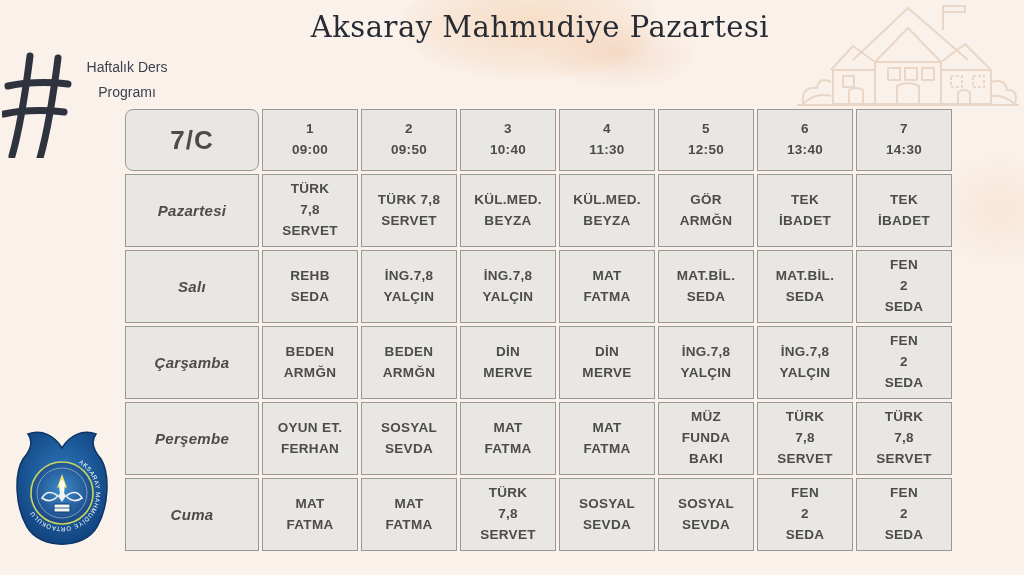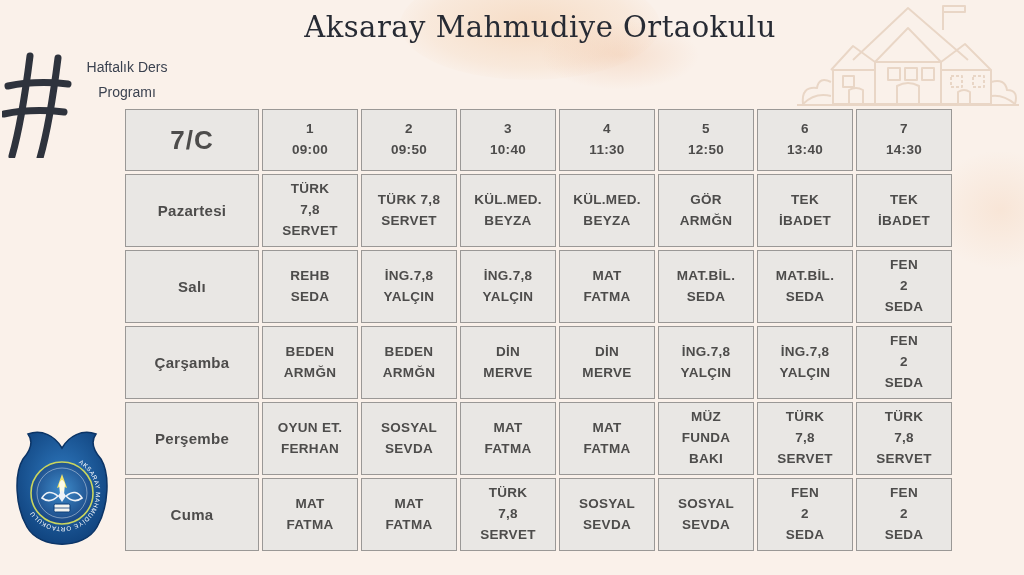--- a/index.html
+++ b/index.html
@@ -45,24 +45,24 @@
     border: 1px solid #9a9896;
     text-align: center; vertical-align: middle;
     color: #4d4c4b;
     font-weight: bold;
     padding: 2px 1px;
   }
   col.day-col { width: 134px; }
   col.period-col { width: 96px; }
   tr.header-row { height: 62px; }
   tr.day-row { height: 73px; }
-  .class-label { font-size: 26px; letter-spacing: 1px; }
+  .class-label { font-size: 26px; letter-spacing: 1px; border-radius: 8px; }
   .period-num { font-size: 14px; line-height: 1.5; }
   .period-time { font-size: 14.5px; line-height: 1.4; letter-spacing: 0.5px; text-align: center; }
-  .day-name { font-size: 15px; letter-spacing: 0.3px; }
+  .day-name { font-size: 15px; letter-spacing: 0.3px; font-style: italic; }
   .lesson-line { display: block; font-size: 13.5px; line-height: 1.55; letter-spacing: 0.3px; }
 </style>
 </head>
 <body>
 
 <div class="blob blob1"></div>
 <div class="blob blob2"></div>
 <div class="blob blob3"></div>
 
 <div class="hashtag-wrap">
@@ -74,21 +74,21 @@
       <path d="M2 66 C 22 62, 44 62, 62 64"></path>
     </g>
   </svg>
 </div>
 
 <div class="subtitle">
   <span>Haftalık Ders</span><br>
   <span>Programı</span>
 </div>
 
-<div class="page-title">Aksaray Mahmudiye Ortaokulu</div>
+<div class="page-title">Aksaray Mahmudiye Pazartesi</div>
 
 <div class="house-wrap">
   <svg width="231" height="112" viewBox="0 0 231 112">
     <g stroke="#e8d4c3" stroke-width="2" fill="none" stroke-linejoin="round">
 
       <path d="M60 60 L115 8 L175 60"></path>
       <path d="M150 30 L150 6 L172 6 L172 12 L150 12"></path>
 
       <path d="M82 62 L115 28 L148 62"></path>
 

